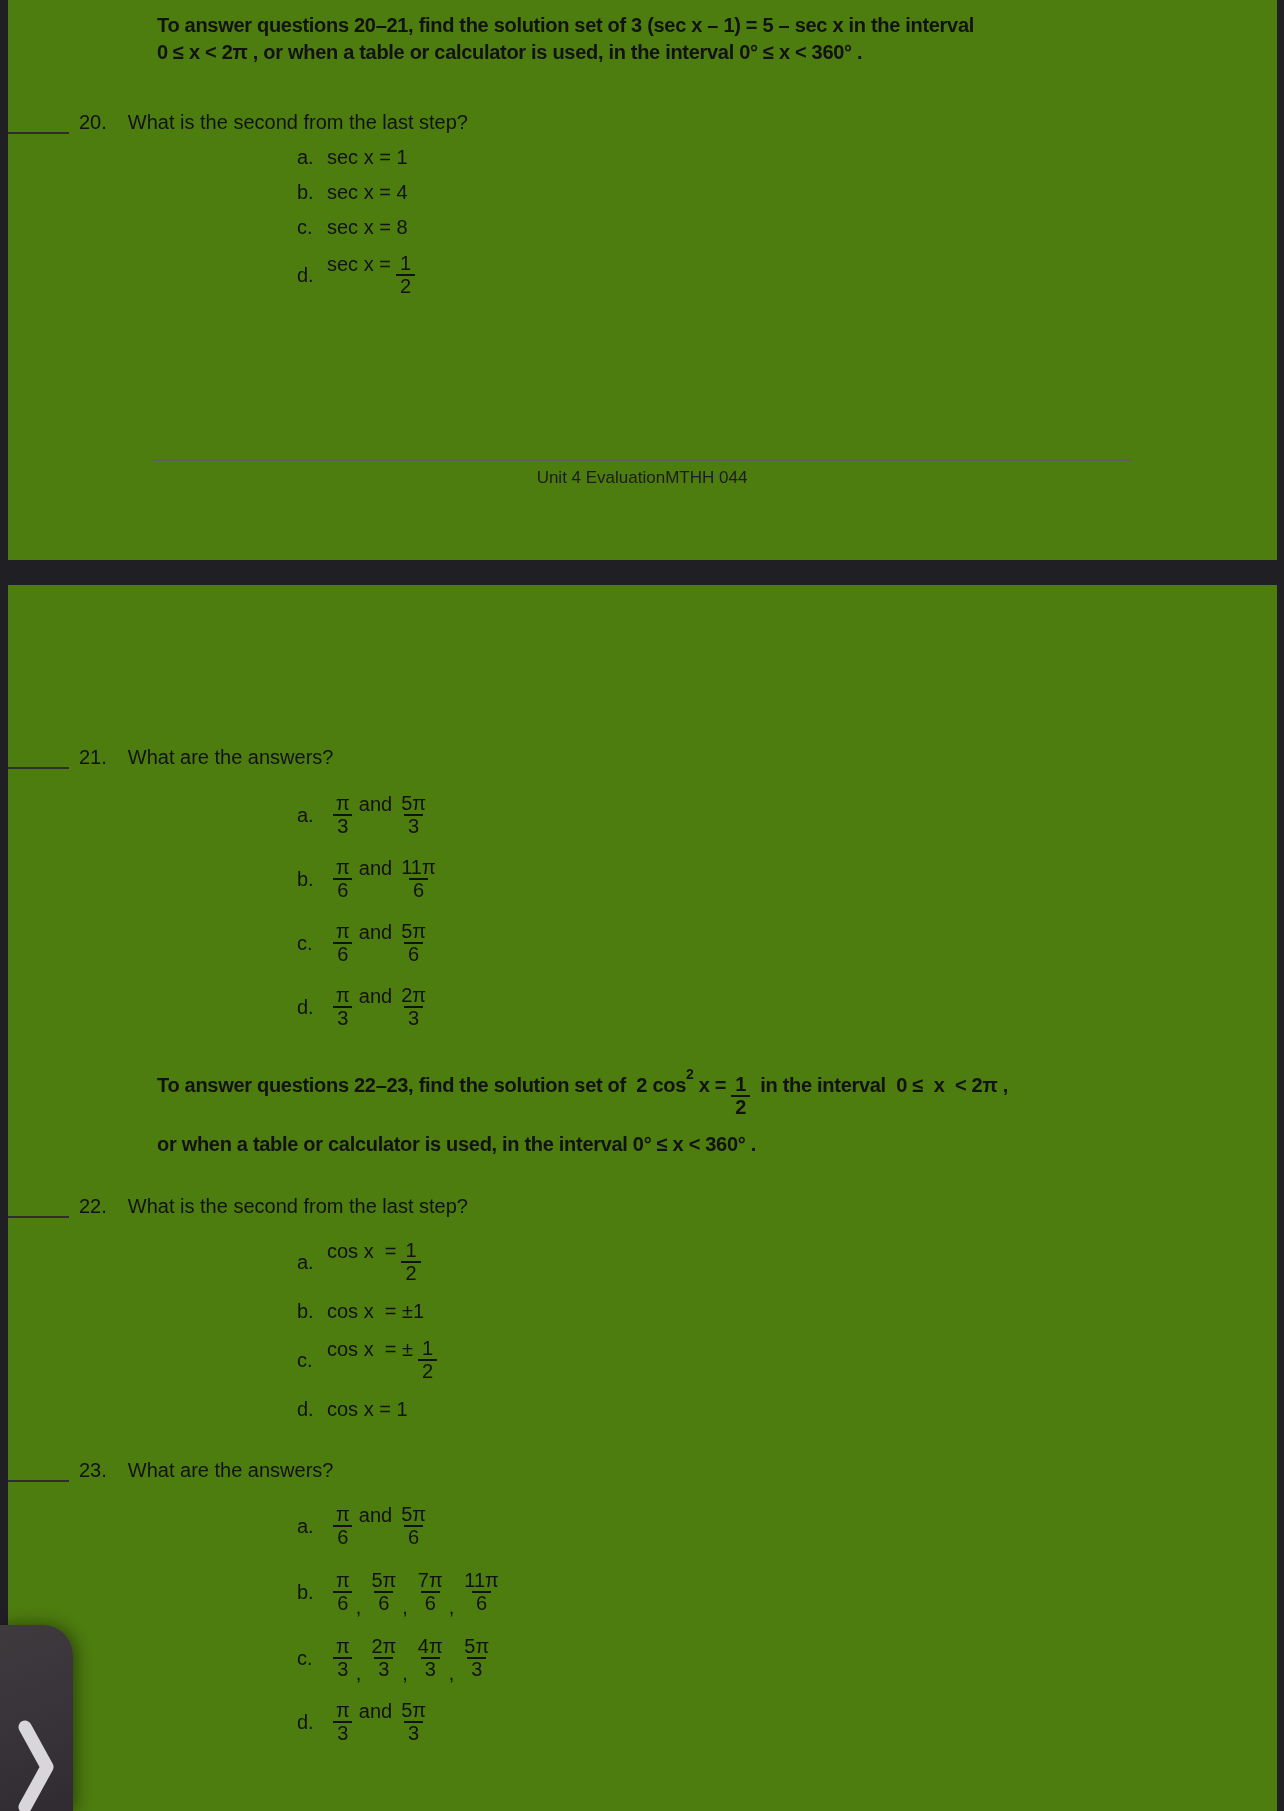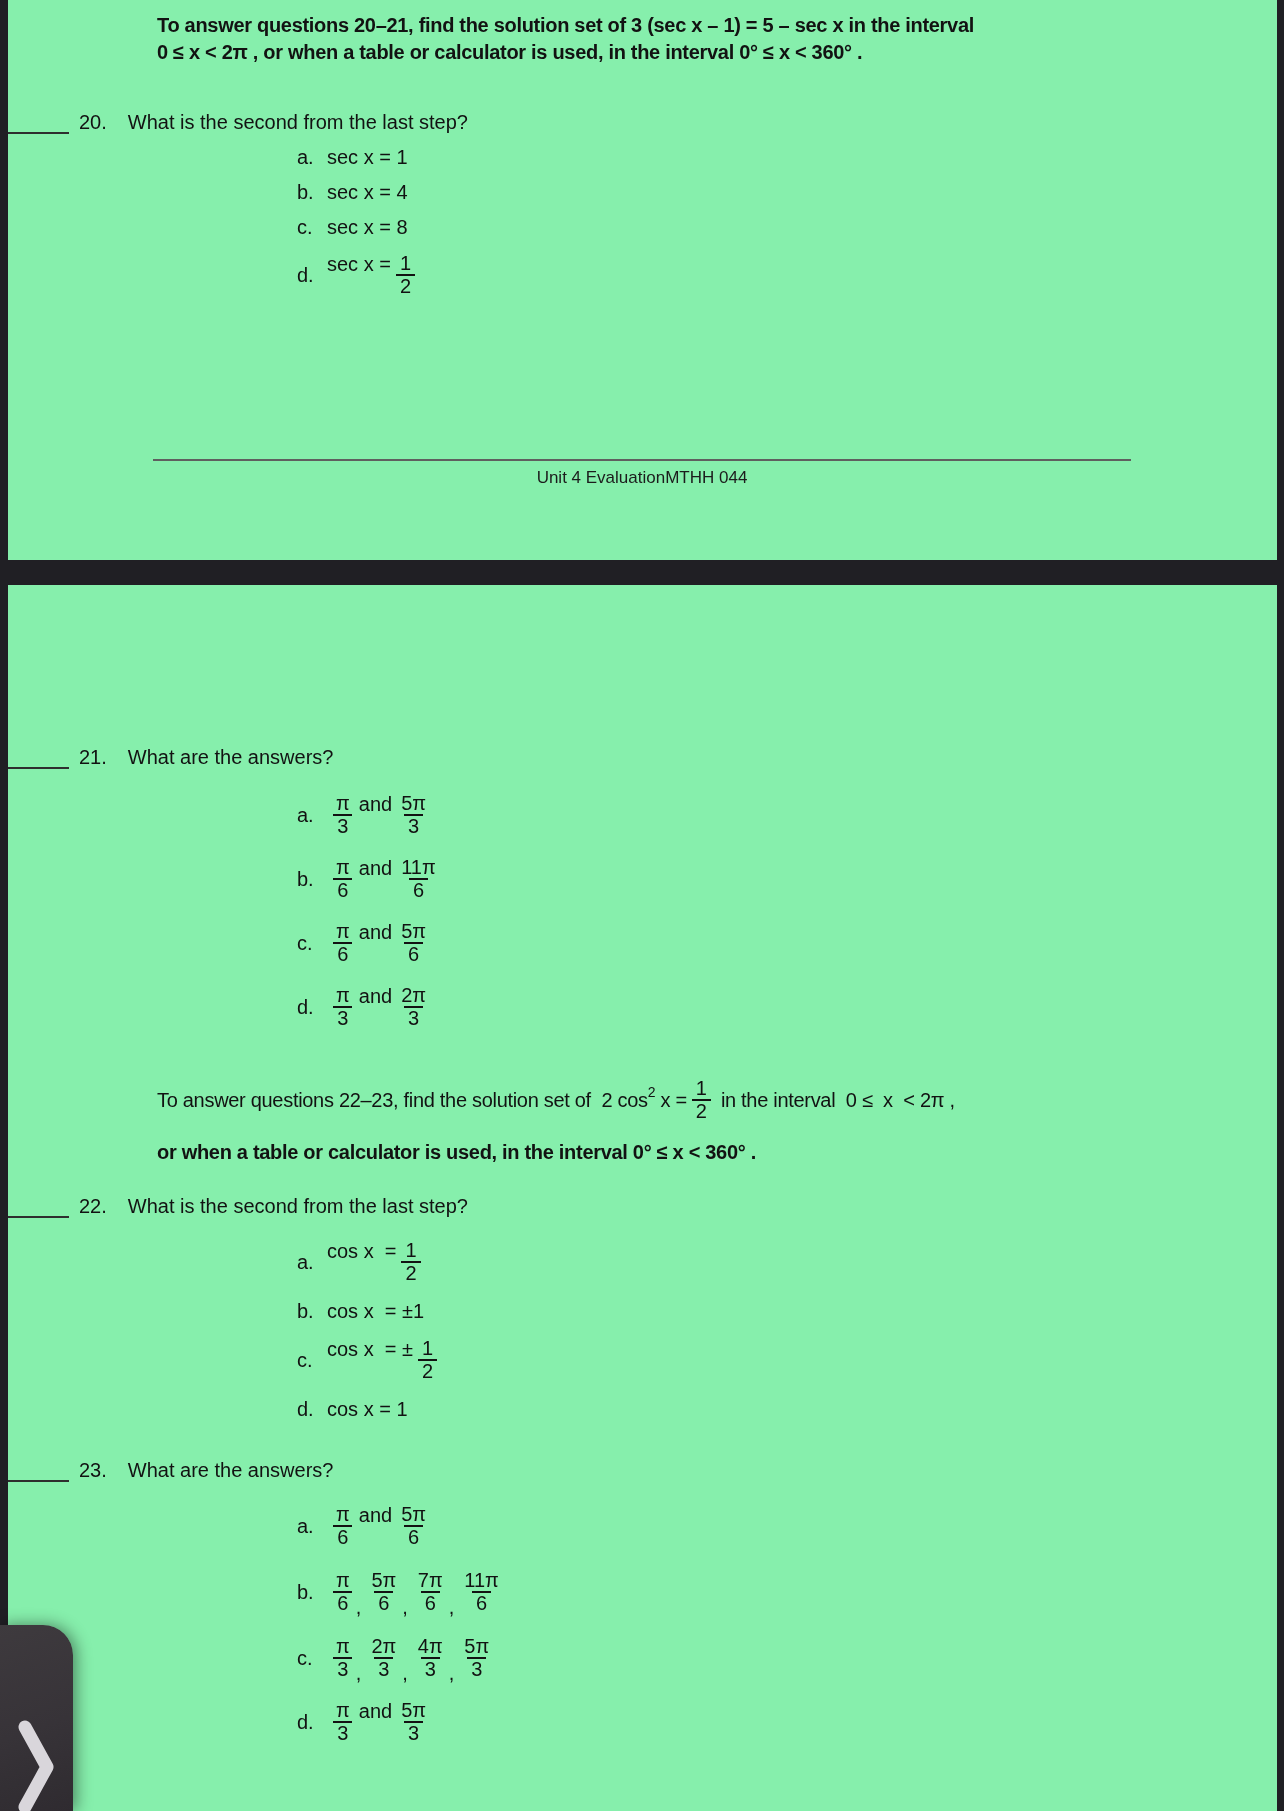--- a/index.html
+++ b/index.html
@@ -1,27 +1,27 @@
 <!DOCTYPE html>
 <html><head>
 <meta charset="utf-8">
 <style>
   html,body{margin:0;padding:0}
   body{
     width:1284px;height:1811px;position:relative;overflow:hidden;
     background:#201f24;
     font-family:"Liberation Sans",sans-serif;color:#121212;
   }
-  .page{position:absolute;left:8px;width:1269px;background:#86efac}
+  .page{position:absolute;left:8px;width:1269px;background:#4d7c0f}
   #page1{top:0;height:560px}
   #page2{top:585px;height:1512px}
   .abs{position:absolute}
 
   .intro{font-weight:700;font-size:20px;letter-spacing:-0.3px;line-height:27px;white-space:nowrap}
-  .introline1{height:52px;display:flex;align-items:center;font-weight:400;font-size:20px;letter-spacing:-0.3px;white-space:pre}
+  .introline1{height:52px;display:flex;align-items:flex-start;font-weight:700;font-size:20px;letter-spacing:-0.3px;white-space:pre}
 
   .qline{position:absolute;display:flex;align-items:flex-end;font-size:20px;line-height:24px;white-space:nowrap}
   .blank{width:61px;height:24px;border-bottom:2px solid #2e2e2e;margin-right:10px}
   .qnum{margin-right:21px}
 
   .opts{position:absolute;left:289px}
   .opt{display:flex;align-items:center;font-size:20px}
   .opt.tall{height:52px}
   .opt.short{height:26px}
   #q20-options .opt{margin-bottom:9px}
@@ -112,21 +112,21 @@
         <div class="mathrow"><span class="frac"><span class="num">π</span><span class="den">6</span></span><span class="txt">and</span><span class="frac"><span class="num">5π</span><span class="den">6</span></span></div>
       </div>
       <div class="opt tall">
         <span class="letter">d.</span>
         <div class="mathrow"><span class="frac"><span class="num">π</span><span class="den">3</span></span><span class="txt">and</span><span class="frac"><span class="num">2π</span><span class="den">3</span></span></div>
       </div>
     </div>
 
   <div class="abs" style="left:149px;top:489px">
     <div class="introline1"><span class="txt">To answer questions 22–23, find the solution set of  2 cos</span><span class="sup">2</span><span class="txt"> x =</span><span class="frac"><span class="num">1</span><span class="den">2</span></span><span class="txt"> in the interval  0 ≤  x  &lt; 2π ,</span></div>
-    <div class="intro" style="margin-top:13px">or when a table or calculator is used, in the interval  0° ≤  x  &lt; 360° .</div>
+    <div class="intro" style="margin-top:5px">or when a table or calculator is used, in the interval  0° ≤  x  &lt; 360° .</div>
   </div>
 
   <div class="qline" style="top:607px">
     <span class="blank"></span>
     <span class="qnum">22.</span>
     <span class="qprompt">What is the second from the last step?</span>
   </div>
 
   <div class="opts" id="q22-options" style="top:651px">
       <div class="opt tall">

